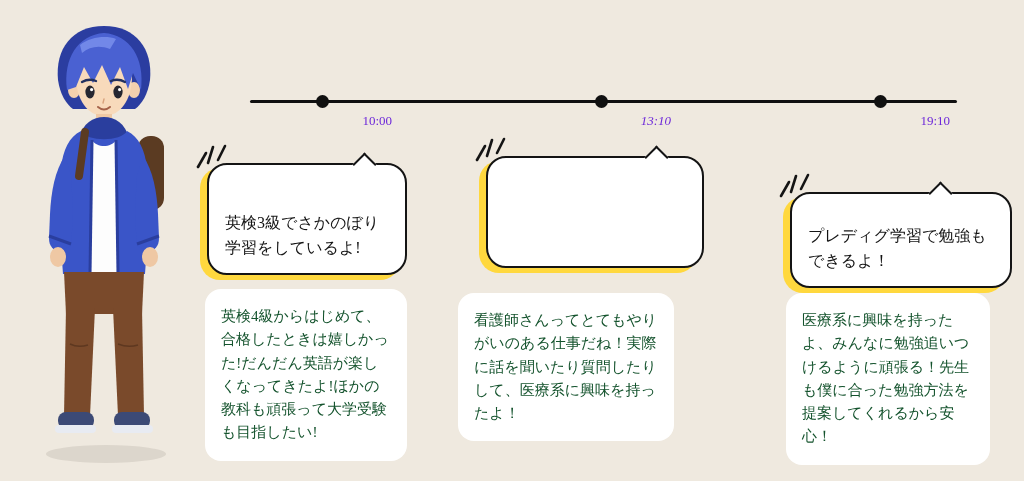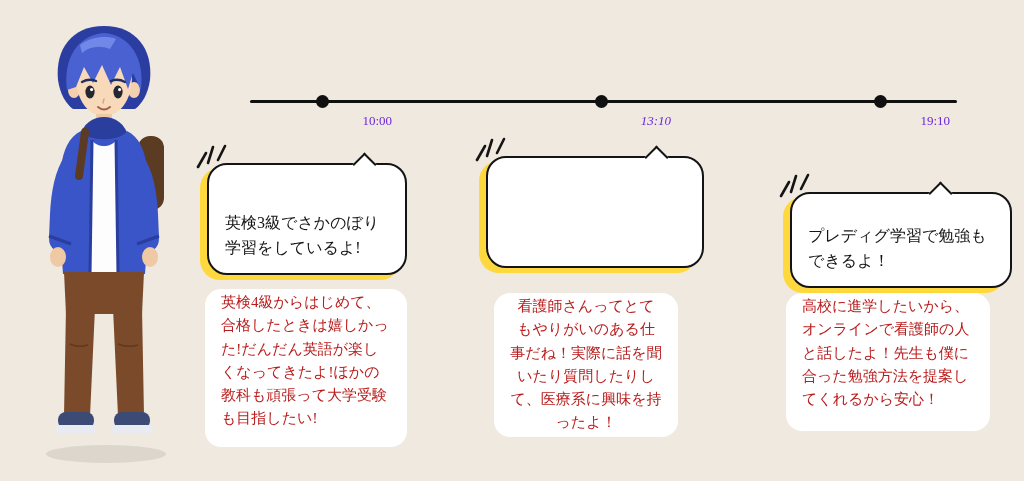--- a/index.html
+++ b/index.html
@@ -32,21 +32,21 @@
     position:absolute; top:-9.5px; width:17px; height:17px;
     background:#ffffff;
     border-left:2px solid #141414; border-top:2px solid #141414;
     transform:rotate(45deg);
   }
   .emphasis{ position:absolute; top:-26px; left:-16px; }
   .emphasis path{ stroke:#141414; stroke-width:2.6; stroke-linecap:round; fill:none; }
   
   .detail-card{
     position:absolute; background:#ffffff; border-radius:16px;
-    padding:2px 16px; font-size:15px; line-height:1.55; color:#b91c1c;
+    padding:16px 16px; font-size:15px; line-height:1.55; color:#14532d;
   }
 </style>
 </head>
 <body>
 
 <div class="canvas">
 
   <svg style="position:absolute; left:18px; top:14px;" width="172" height="455" viewBox="0 0 172 455">
     <ellipse cx="88" cy="440" rx="60" ry="9" fill="rgba(60,50,40,0.10)"></ellipse>
     <rect x="120" y="122" width="26" height="74" rx="12" fill="#5b3b22"></rect>
@@ -130,21 +130,21 @@
         <path d="M15 24 L20 8"></path>
         <path d="M25 21 L32 7"></path>
     </svg>
     <div>プレディグ学習で勉強もできるよ！</div>
   </div>
 
   <div class="detail-card" style="left:205px; top:289px; width:202px; min-height:158px;">
     <div>英検4級からはじめて、合格したときは嬉しかった!だんだん英語が楽しくなってきたよ!ほかの教科も頑張って大学受験も目指したい!</div>
   </div>
 
-  <div class="detail-card" style="left:494px; top:293px; width:184px; min-height:138px;text-align:center;">
+  <div class="detail-card" style="left:458px; top:293px; width:216px; min-height:138px;">
     <div>看護師さんってとてもやりがいのある仕事だね！実際に話を聞いたり質問したりして、医療系に興味を持ったよ！</div>
   </div>
 
   <div class="detail-card" style="left:786px; top:293px; width:204px; min-height:138px;">
-    <div>高校に進学したいから、オンラインで看護師の人と話したよ！先生も僕に合った勉強方法を提案してくれるから安心！</div>
+    <div>医療系に興味を持ったよ、みんなに勉強追いつけるように頑張る！先生も僕に合った勉強方法を提案してくれるから安心！</div>
   </div>
 
 </div>
 
 </body></html>

